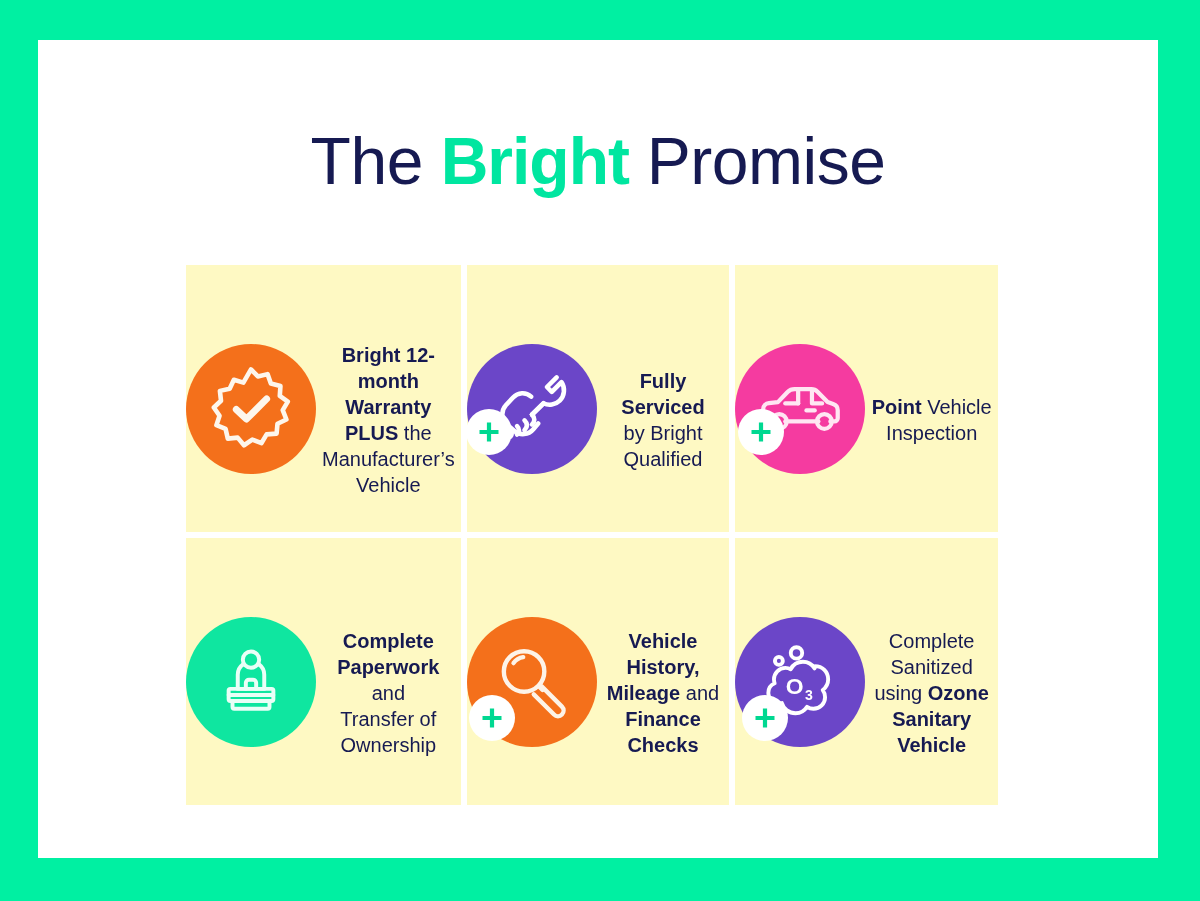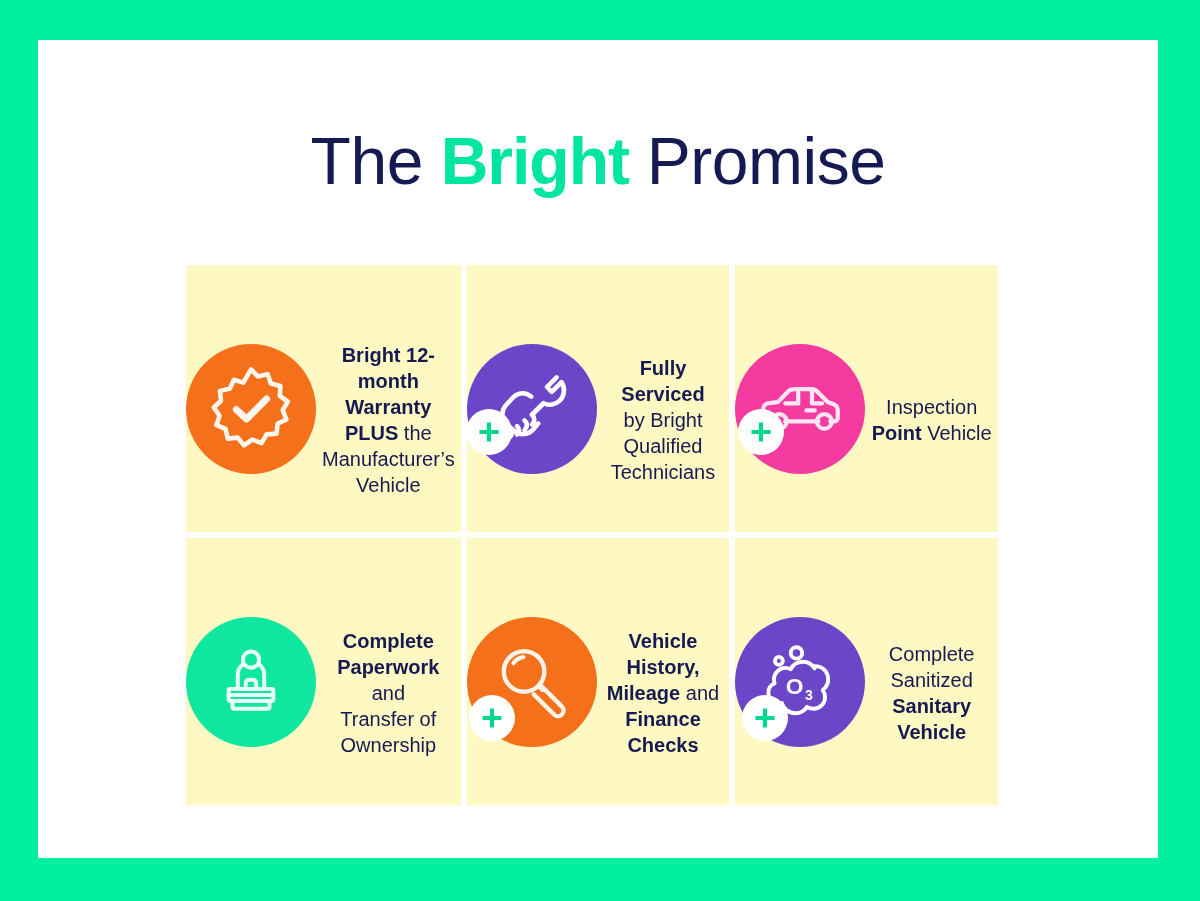--- a/index.html
+++ b/index.html
@@ -164,21 +164,20 @@
                 <path d="M41.5 63 C45 66.5 45 70.5 41.5 74"></path>
                 <path d="M33 69.5 C36 72.5 36 76.5 33 79"></path>
                 <path d="M25 74 C27.5 76.5 27.5 79.5 25.5 81.5"></path>
               </g>
             </svg>
           </span>
         </div>
         <div class="card-text">
           <div><b>Fully Serviced</b></div>
           <div><span>by Bright Qualified</span></div>
-          <div><span>Technicians</span></div>
         </div>
       </div>
 
       <div class="promise-card">
         <div class="icon-badge" style="background:#F53BA0;">
           <span>
             <svg width="92" height="92" viewBox="0 0 100 100" fill="none">
               <g stroke="#FFE6F2" stroke-width="4.6" stroke-linecap="round" stroke-linejoin="round">
                 <path d="M10 60 L10 50 C10 46.5 12.8 43.8 16.2 43.5 L26 42.5 L36.5 31.5 C38.5 29.5 41.2 28.4 44 28.4 L62.5 28.4 C65 28.4 67.3 29.4 69 31.2 L80 42.5 L86 44.5 C89 45.5 91 48.2 91 51.4 L91 60 C91 62 89.4 63.5 87.5 63.5 L83 63.5"></path>
                 <path d="M70 63.5 L34 63.5"></path>
@@ -187,22 +186,22 @@
                 <circle cx="76.5" cy="63.5" r="8"></circle>
                 <path d="M48 29.5 L48 44"></path>
                 <path d="M48 44 L34 44"></path>
                 <path d="M63 30 L63 44 L74 44"></path>
                 <path d="M57 51.5 L66 51.5"></path>
               </g>
             </svg>
           </span>
         </div>
         <div class="card-text">
+          <div><b>Point</b><span> Vehicle</span></div>
           <div><span>Inspection</span></div>
-          <div><b>Point</b><span> Vehicle</span></div>
         </div>
       </div>
 
       <div class="promise-card">
         <div class="icon-badge" style="background:#0FE6A0;">
           <span>
             <svg width="86" height="86" viewBox="0 0 100 100" fill="none">
               <g stroke="#EAFFF7" stroke-width="4.6" stroke-linecap="round" stroke-linejoin="round">
                 <circle cx="50" cy="24" r="9.5"></circle>
                 <path d="M40.7 29.5 C37 32.2 34.6 36.6 34.6 41.5 L34.6 58 L65.4 58 L65.4 41.5 C65.4 36.6 63 32.2 59.3 29.5"></path>
@@ -250,20 +249,21 @@
                 <circle cx="26" cy="26" r="4.5"></circle>
                 <path d="M67 32 C75.5 32 82 38.5 82 47 C82 52 79.5 56.5 75.8 59.2 C77.5 61.4 78.5 64.2 78.5 67.2 C78.5 74.5 72.6 80.4 65.3 80.4 C62.6 80.4 60.1 79.6 58 78.2 C55.3 82.6 50.4 85.5 44.8 85.5 C37.5 85.5 31.3 80.6 29.4 73.9 C28.3 74.2 27.2 74.4 26 74.4 C19.4 74.4 14 69 14 62.4 C14 57.5 17 53.3 21.2 51.5 C20.7 50.1 20.4 48.6 20.4 47 C20.4 39.8 26.2 34 33.4 34 C35.6 34 37.6 34.5 39.4 35.5 C42 30.5 47.2 27 53.3 27 C58.9 27 63.8 30 66.6 34.5"></path>
               </g>
               <text x="44" y="64" font-family="'Liberation Sans', sans-serif" font-size="26" font-weight="700" fill="#FFFFFF" text-anchor="middle">O</text>
               <text x="60" y="70" font-family="'Liberation Sans', sans-serif" font-size="16" font-weight="700" fill="#FFFFFF" text-anchor="middle">3</text>
             </svg>
           </span>
         </div>
         <div class="card-text">
           <div><span>Complete Sanitized</span></div>
+          <div><span>using </span><b>Ozone</b></div>
           <div><b>Sanitary Vehicle</b></div>
         </div>
       </div>
 
     </div>
 
     <div class="plus-sep" id="plus-r1-c1">
       <span>
         <svg width="26" height="26" viewBox="0 0 26 26">
             <path d="M13 3.5 L13 22.5 M3.5 13 L22.5 13" stroke="#00D891" stroke-width="4.2" stroke-linecap="butt"></path>

